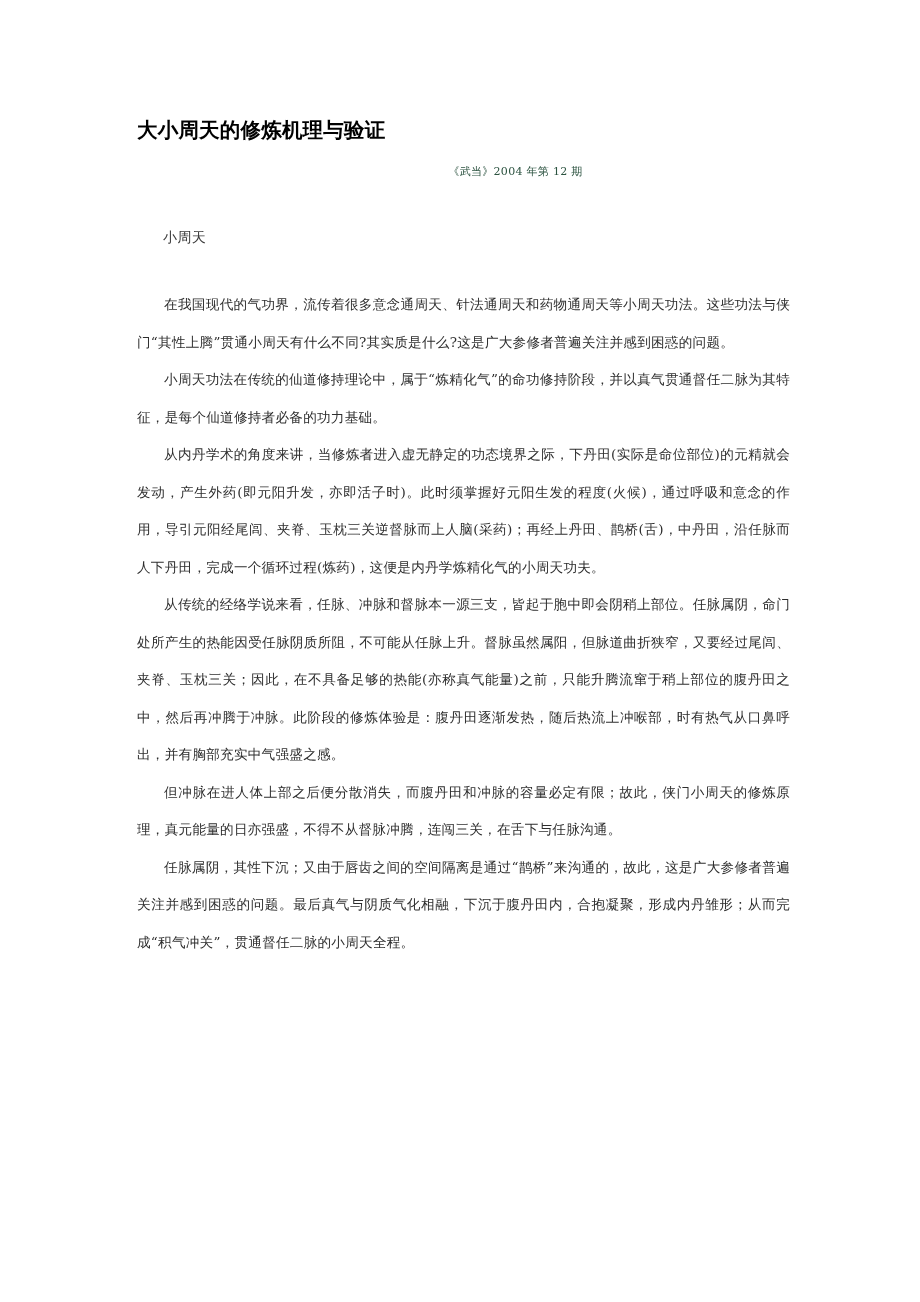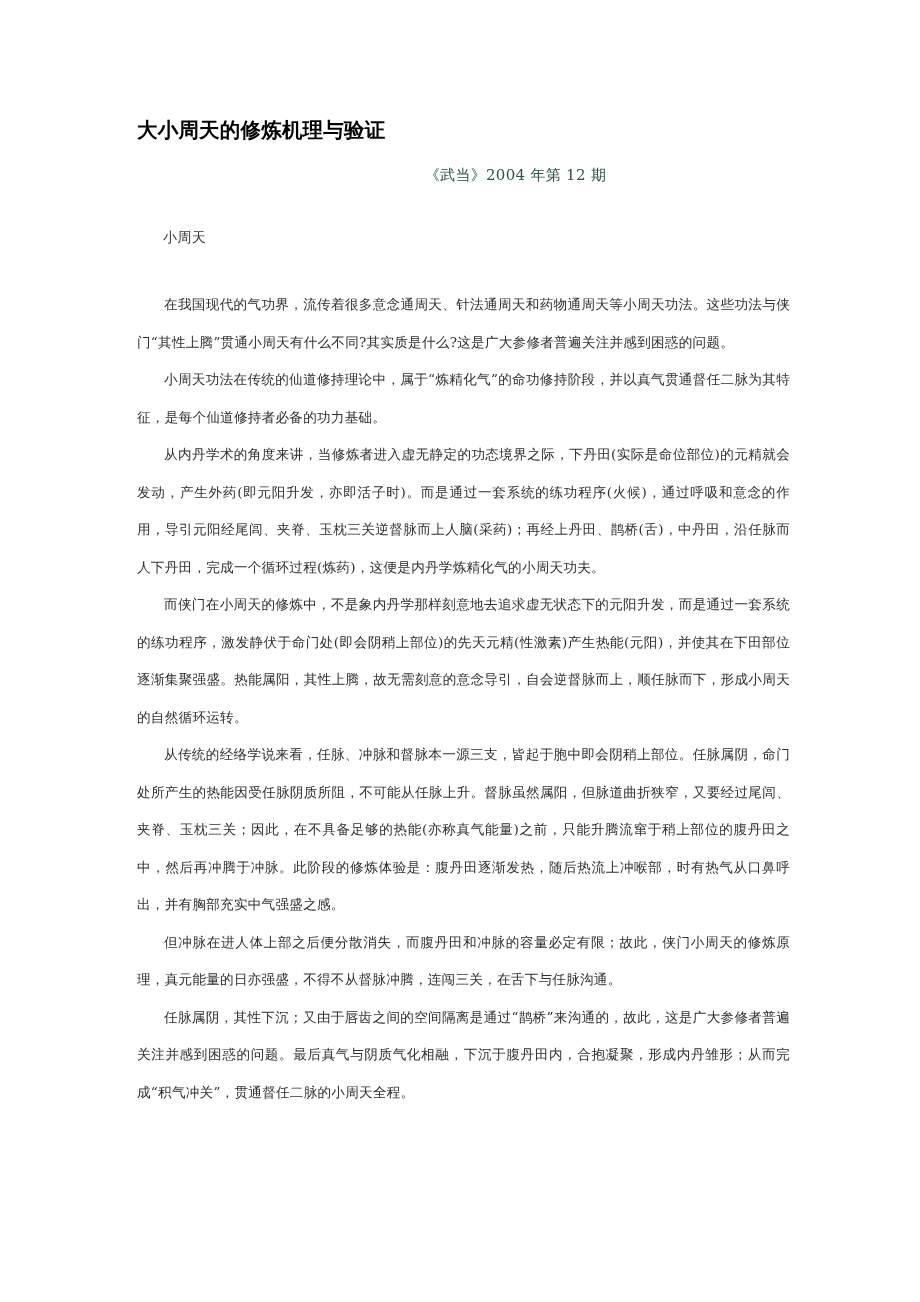--- a/index.html
+++ b/index.html
@@ -36,21 +36,21 @@
     top: 118px;
     left: 0;
     white-space: nowrap;
   }
   .doc-subtitle {
     position: absolute;
     top: 163px;
     left: 0;
     width: 653px;
     text-align: center;
-    font-size: 15px;
+    font-size: 11px;
     color: #2c5340;
     line-height: 1.6;
     letter-spacing: 0.3px;
     padding-left: 104px;
     box-sizing: border-box;
   }
   .section-label {
     position: absolute;
     top: 226px;
     left: 26px;
@@ -88,21 +88,20 @@
 
     <h1 class="doc-title">大小周天的修炼机理与验证</h1>
 
     <div class="doc-subtitle">《武当》2004 年第 12 期</div>
 
     <div class="section-label">小周天</div>
 
     <div class="body-block">
       <p class="para">在我国现代的气功界，流传着很多意念通周天、针法通周天和药物通周天等小周天功法。这些功法与侠门“其性上腾”贯通小周天有什么不同?其实质是什么?这是广大参修者普遍关注并感到困惑的问题。</p>
       <p class="para">小周天功法在传统的仙道修持理论中，属于“炼精化气”的命功修持阶段，并以真气贯通督任二脉为其特征，是每个仙道修持者必备的功力基础。</p>
-      <p class="para">从内丹学术的角度来讲，当修炼者进入虚无静定的功态境界之际，下丹田(实际是命位部位)的元精就会发动，产生外药(即元阳升发，亦即活子时)。而是通过一套系统的练功程序(火候)，通过呼吸和意念的作用，导引元阳经尾闾、夹脊、玉枕三关逆督脉而上人脑(采药)；再经上丹田、鹊桥(舌)，中丹田，沿任脉而人下丹田，完成一个循环过程(炼药)，这便是内丹学炼精化气的小周天功夫。</p>
-      <p class="para">而侠门在小周天的修炼中，不是象内丹学那样刻意地去追求虚无状态下的元阳升发，而是通过一套系统的练功程序，激发静伏于命门处(即会阴稍上部位)的先天元精(性激素)产生热能(元阳)，并使其在下田部位逐渐集聚强盛。热能属阳，其性上腾，故无需刻意的意念导引，自会逆督脉而上，顺任脉而下，形成小周天的自然循环运转。</p>
+      <p class="para">从内丹学术的角度来讲，当修炼者进入虚无静定的功态境界之际，下丹田(实际是命位部位)的元精就会发动，产生外药(即元阳升发，亦即活子时)。此时须掌握好元阳生发的程度(火候)，通过呼吸和意念的作用，导引元阳经尾闾、夹脊、玉枕三关逆督脉而上人脑(采药)；再经上丹田、鹊桥(舌)，中丹田，沿任脉而人下丹田，完成一个循环过程(炼药)，这便是内丹学炼精化气的小周天功夫。</p>
       <p class="para">从传统的经络学说来看，任脉、冲脉和督脉本一源三支，皆起于胞中即会阴稍上部位。任脉属阴，命门处所产生的热能因受任脉阴质所阻，不可能从任脉上升。督脉虽然属阳，但脉道曲折狭窄，又要经过尾闾、夹脊、玉枕三关；因此，在不具备足够的热能(亦称真气能量)之前，只能升腾流窜于稍上部位的腹丹田之中，然后再冲腾于冲脉。此阶段的修炼体验是：腹丹田逐渐发热，随后热流上冲喉部，时有热气从口鼻呼出，并有胸部充实中气强盛之感。</p>
       <p class="para">但冲脉在进人体上部之后便分散消失，而腹丹田和冲脉的容量必定有限；故此，侠门小周天的修炼原理，真元能量的日亦强盛，不得不从督脉冲腾，连闯三关，在舌下与任脉沟通。</p>
       <p class="para">任脉属阴，其性下沉；又由于唇齿之间的空间隔离是通过“鹊桥”来沟通的，故此，这是广大参修者普遍关注并感到困惑的问题。最后真气与阴质气化相融，下沉于腹丹田内，合抱凝聚，形成内丹雏形；从而完成“积气冲关”，贯通督任二脉的小周天全程。</p>
     </div>
 
   </div>
 </div>
 
 </body></html>

